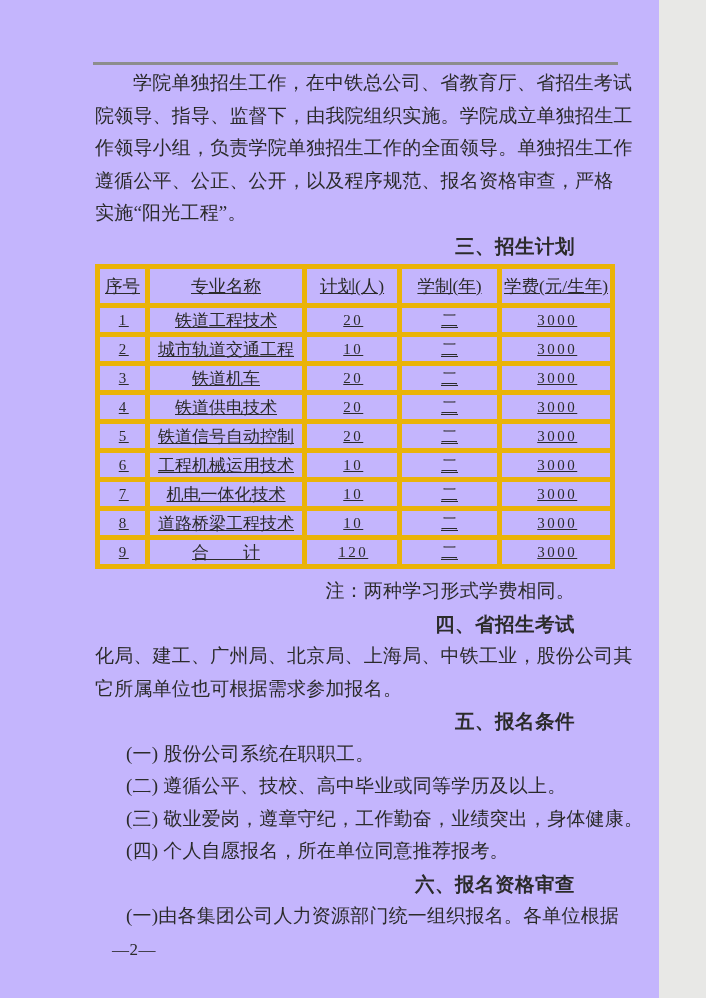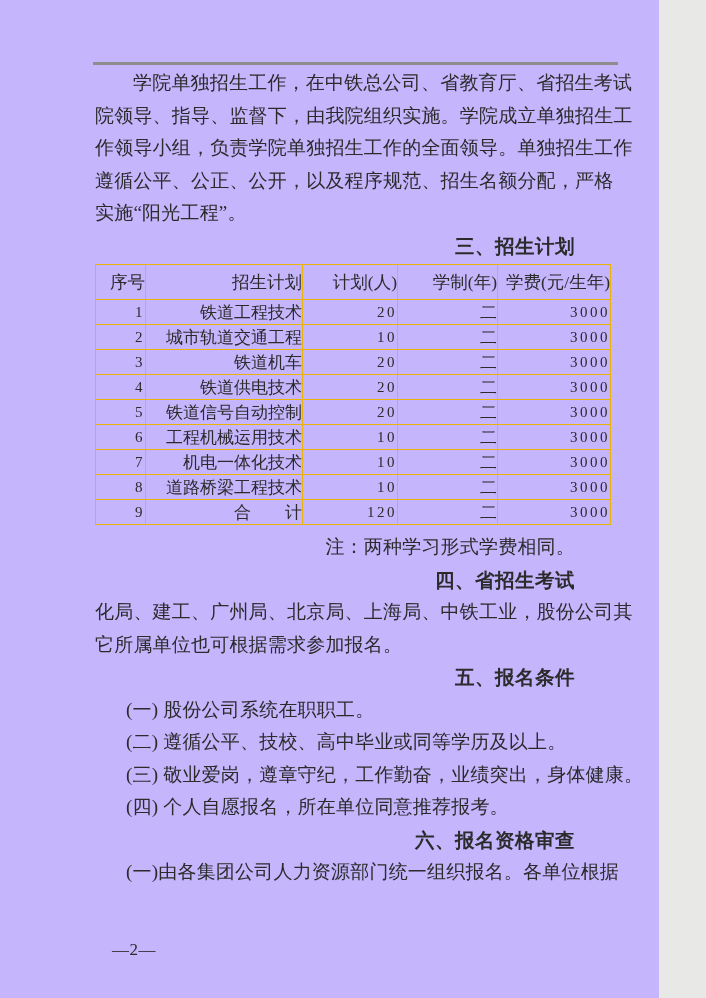--- a/index.html
+++ b/index.html
@@ -44,27 +44,28 @@
   }
   .item { padding-left: 31px; }
 
   table.plan-table {
     border-collapse: collapse;
     table-layout: fixed;
     width: 515px;
     margin: 2px 0 0 0;
   }
   table.plan-table td {
-    border: 1px solid #eab308;
-    text-align: right;
+    border: 5px solid #eab308;
+    text-align: center;
     vertical-align: middle;
     padding: 0;
     font-size: 17px;
     overflow: hidden;
     white-space: nowrap;
+    text-decoration: underline;
   }
   table.plan-table tr.hdr td { height: 34px; font-size: 17.5px; }
   table.plan-table tr.row td { height: 24px; }
   table.plan-table td.num {
     font-size: 15px;
     letter-spacing: 2.5px;
     text-indent: 2.5px; 
   }
   .page-footer {
     position: absolute;
@@ -79,38 +80,38 @@
 <body>
 
 <div class="page">
 
   <div class="top-rule"></div>
 
   <div>
     <div class="line indent-para">学院单独招生工作，在中铁总公司、省教育厅、省招生考试</div>
     <div class="line">院领导、指导、监督下，由我院组织实施。学院成立单独招生工</div>
     <div class="line">作领导小组，负责学院单独招生工作的全面领导。单独招生工作</div>
-    <div class="line">遵循公平、公正、公开，以及程序规范、招生名额分配，严格</div>
+    <div class="line">遵循公平、公正、公开，以及程序规范、报名资格审查，严格</div>
     <div class="line">实施“阳光工程”。</div>
   </div>
 
   <div class="heading">三、招生计划</div>
 
   <table class="plan-table">
     <colgroup>
       <col style="width:50px">
         <col style="width:157px">
         <col style="width:95px">
         <col style="width:100px">
         <col style="width:113px">
     </colgroup>
     <tbody>
       <tr class="hdr">
         <td>序号</td>
-        <td>招生计划</td>
+        <td>专业名称</td>
         <td>计划(人)</td>
         <td>学制(年)</td>
         <td>学费(元/生年)</td>
       </tr>
       <tr class="row">
         <td class="num">1</td>
         <td>铁道工程技术</td>
         <td class="num">20</td>
         <td>二</td>
         <td class="num">3000</td>

